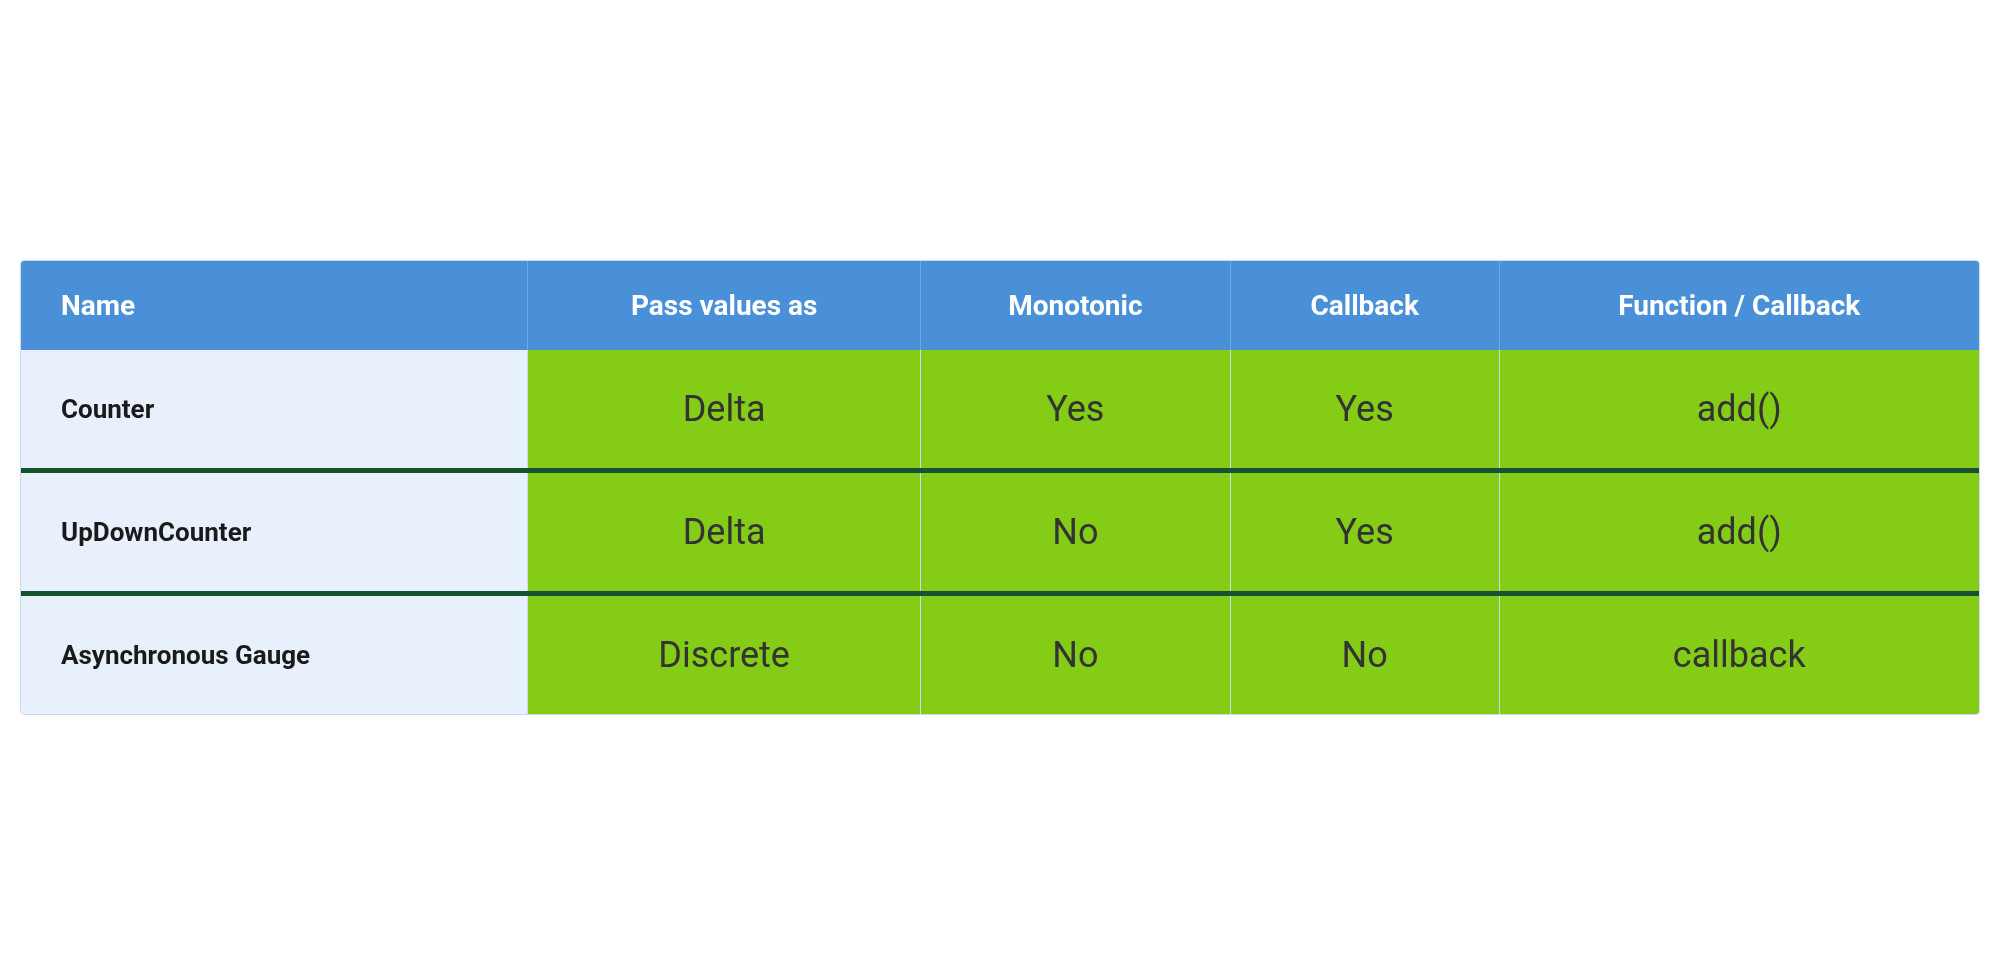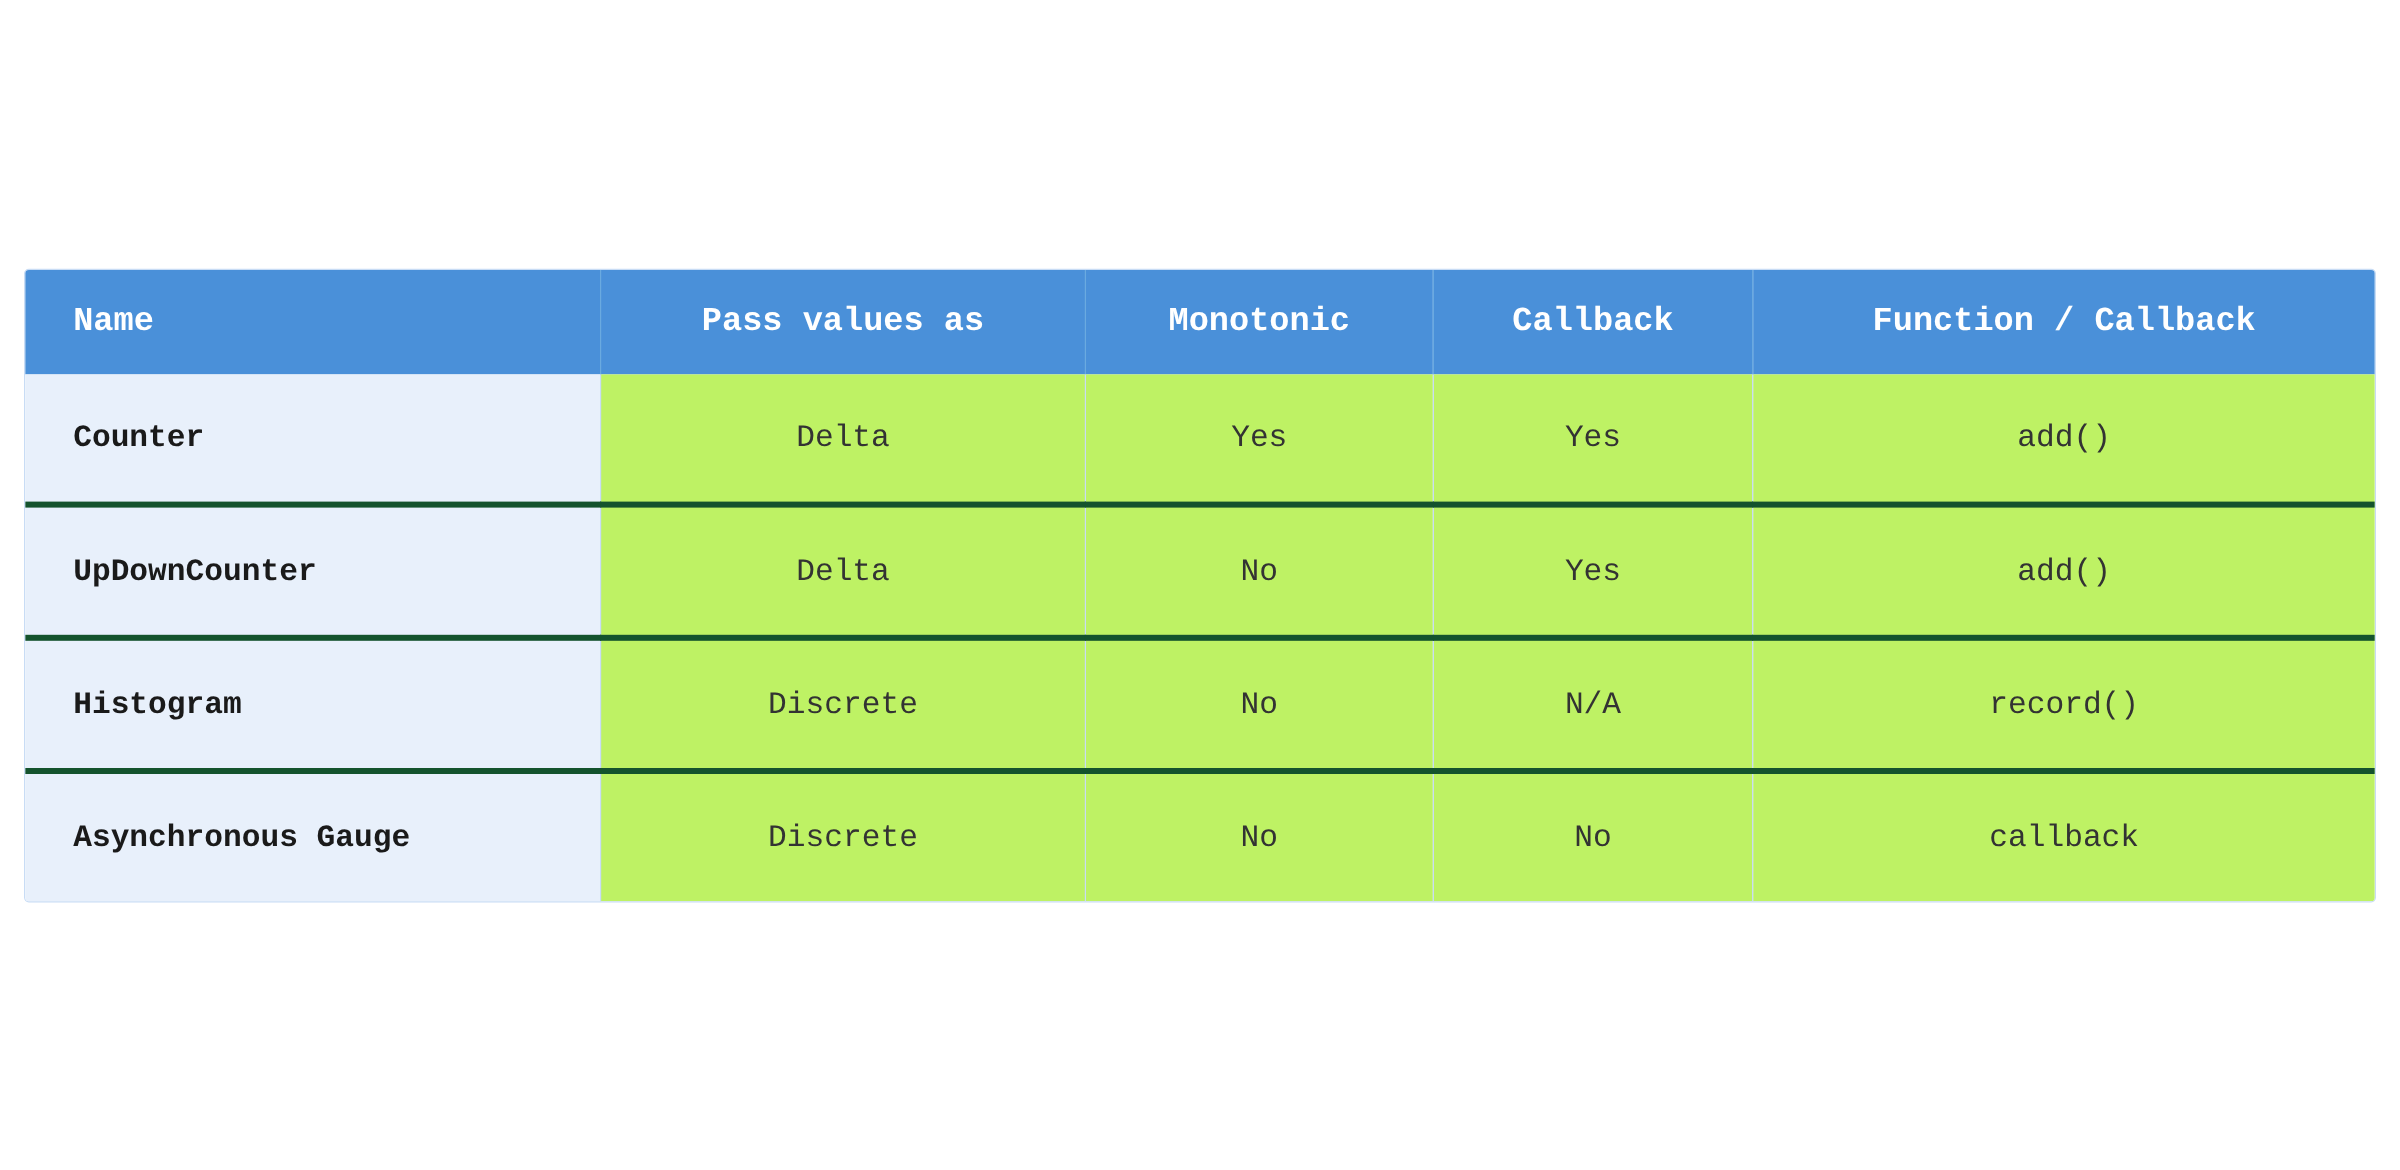--- a/index.html
+++ b/index.html
@@ -17,21 +17,20 @@
       min-height: 100vh;
       padding: 20px;
     }
 
     .table-container {
       width: 1960px;
       max-width: 100%;
       border: 1px solid #c8dcf5;
       border-radius: 4px;
       overflow: hidden;
-      font-family: Liberation Mono, monospace;
     }
 
     table {
       width: 100%;
       border-collapse: collapse;
     }
 
     thead tr {
       background-color: #4a90d9;
     }
@@ -56,25 +55,25 @@
     tbody tr {
       border-bottom: 5px solid #14532d;
     }
 
     tbody tr:last-child {
       border-bottom: none;
     }
 
     tbody td {
       padding: 38px 30px;
-      font-size: 26px;
+      font-size: 36px;
       text-align: center;
       color: #333333;
       border-right: 1px solid #c8dcf5;
-      background-color: #bef264;
+      background-color: #84cc16;
     }
 
     tbody td:last-child {
       border-right: none;
     }
 
     tbody td:first-child {
       background-color: #e8f0fb;
       text-align: left;
       padding-left: 40px;
@@ -106,27 +105,20 @@
           <td>add()</td>
         </tr>
         <tr>
           <td>UpDownCounter</td>
           <td>Delta</td>
           <td>No</td>
           <td>Yes</td>
           <td>add()</td>
         </tr>
         <tr>
-          <td>Histogram</td>
-          <td>Discrete</td>
-          <td>No</td>
-          <td>N/A</td>
-          <td>record()</td>
-        </tr>
-        <tr>
           <td>Asynchronous Gauge</td>
           <td>Discrete</td>
           <td>No</td>
           <td>No</td>
           <td>callback</td>
         </tr>
       </tbody>
   </table>
 </div>
 

